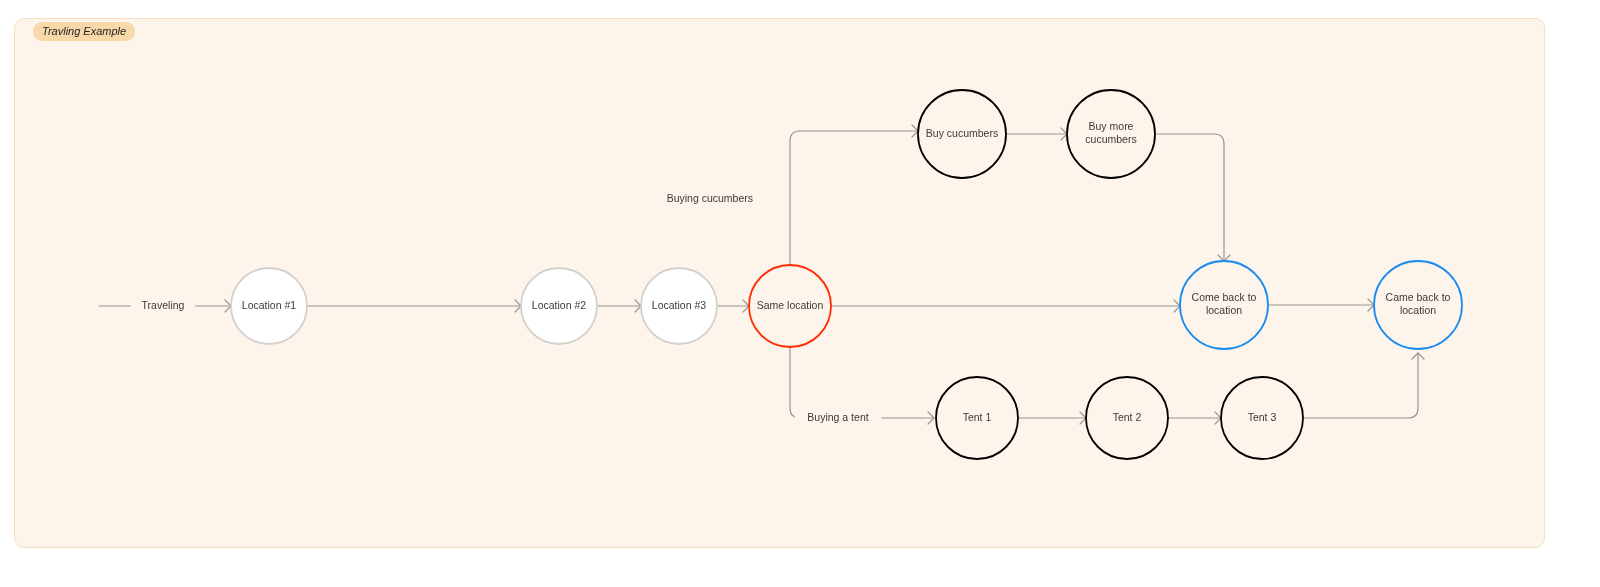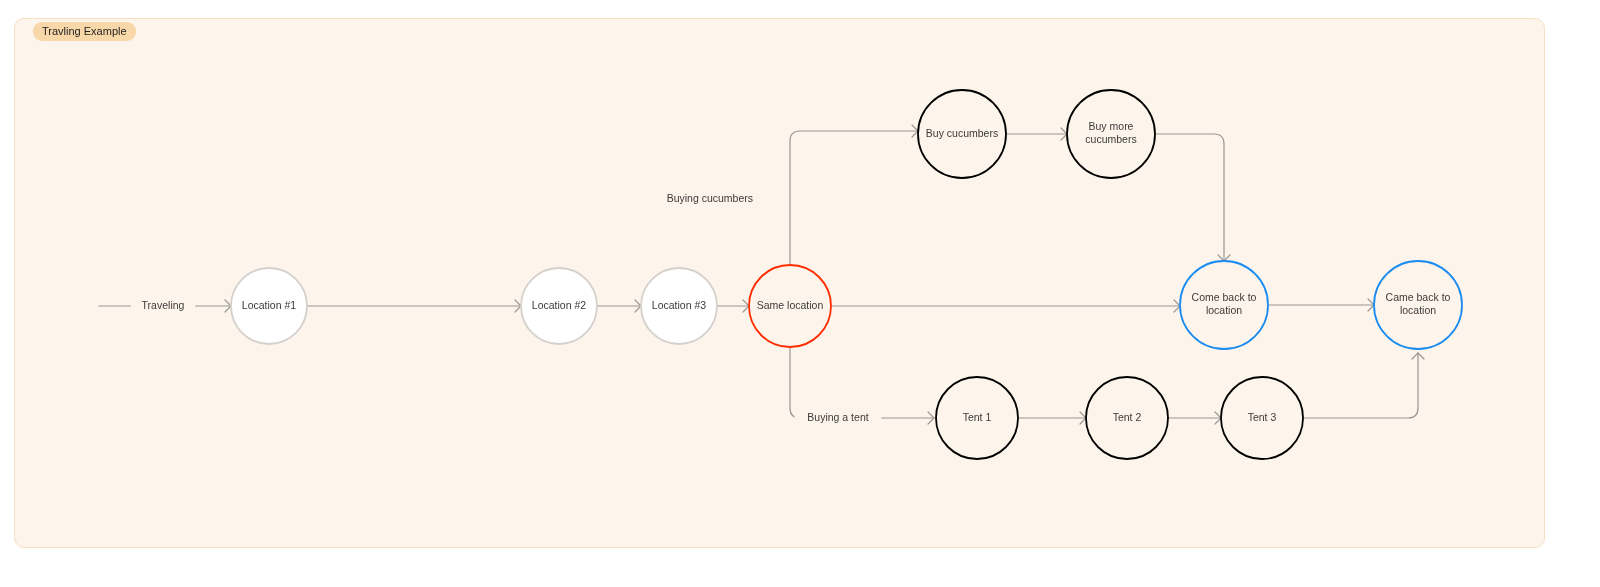--- a/index.html
+++ b/index.html
@@ -19,20 +19,21 @@
   #diagram-panel {
     position: absolute;
     left: 14px;
     top: 18px;
     width: 1531px;
     height: 530px;
     background: #fdf4ec;
     border: 1px solid #f6dfc3;
     border-radius: 10px;
     box-sizing: border-box;
+    font-style: italic;
   }
   #panel-title {
     position: absolute;
     left: 18px;
     top: 3px;
     z-index: 5;
     background: #f8d7a8;
     color: #1f1f1f;
     font-size: 11px;
     line-height: 14px;

